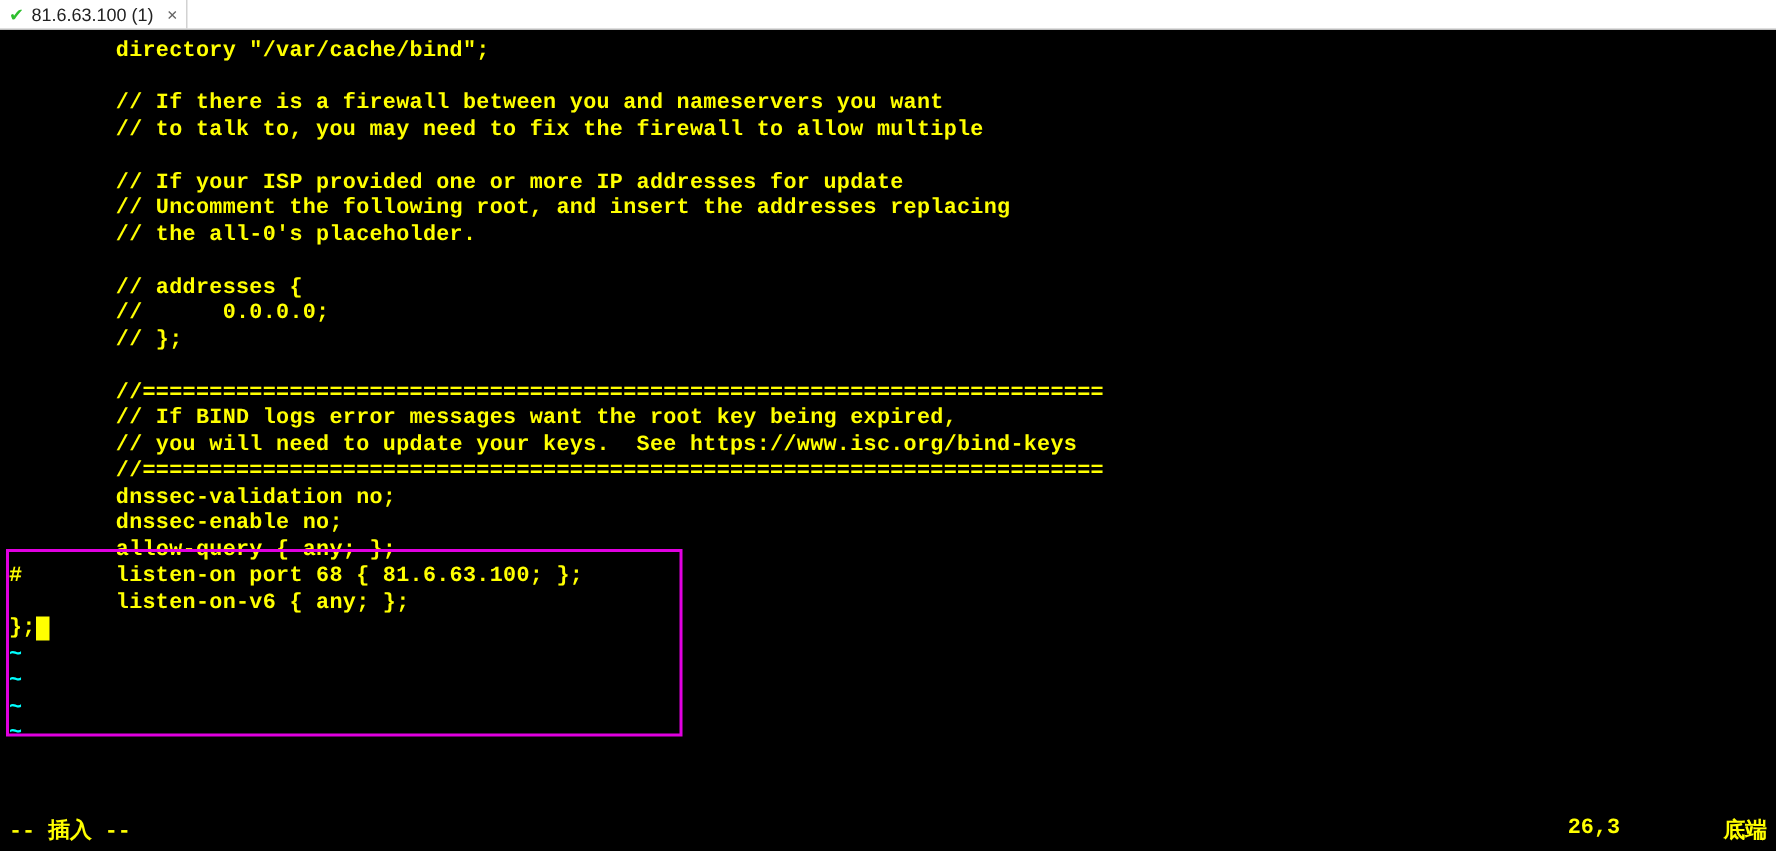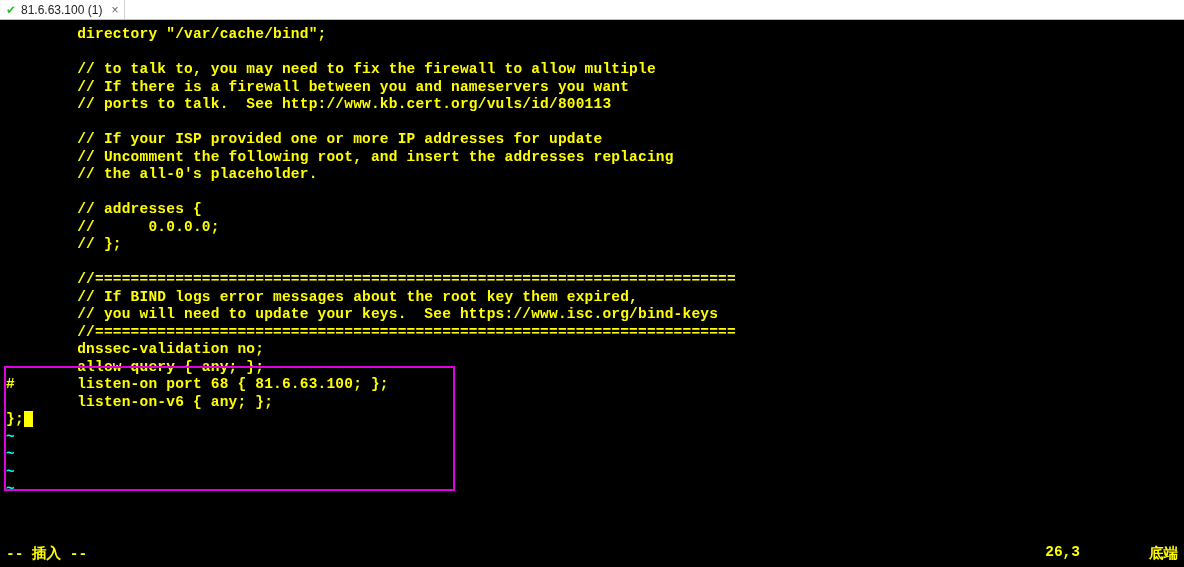--- a/index.html
+++ b/index.html
@@ -101,37 +101,37 @@
     <span class="dot">✔</span>
     <span>81.6.63.100 (1)</span>
     <span class="close">×</span>
   </div>
 </div>
 
 <div class="terminal-wrap">
   <div id="lines">
       <div class="terminal">        directory "/var/cache/bind";</div>
       <div class="terminal"> </div>
+      <div class="terminal">        // If there is a firewall between you and nameservers you want</div>
       <div class="terminal">        // to talk to, you may need to fix the firewall to allow multiple</div>
-      <div class="terminal">        // If there is a firewall between you and nameservers you want</div>
-      <div class="terminal">        // ports to talk.  See http://www.kb.cert.org/vuls/id/800113</div>
       <div class="terminal"> </div>
       <div class="terminal">        // If your ISP provided one or more IP addresses for update</div>
       <div class="terminal">        // Uncomment the following root, and insert the addresses replacing</div>
       <div class="terminal">        // the all-0's placeholder.</div>
       <div class="terminal"> </div>
       <div class="terminal">        // addresses {</div>
       <div class="terminal">        //      0.0.0.0;</div>
       <div class="terminal">        // };</div>
       <div class="terminal"> </div>
       <div class="terminal">        //========================================================================</div>
-      <div class="terminal">        // If BIND logs error messages about the root key them expired,</div>
+      <div class="terminal">        // If BIND logs error messages want the root key being expired,</div>
       <div class="terminal">        // you will need to update your keys.  See https://www.isc.org/bind-keys</div>
       <div class="terminal">        //========================================================================</div>
       <div class="terminal">        dnssec-validation no;</div>
+      <div class="terminal">        dnssec-enable no;</div>
       <div class="terminal">        allow-query { any; };</div>
       <div class="terminal">#       listen-on port 68 { 81.6.63.100; };</div>
       <div class="terminal">        listen-on-v6 { any; };</div>
       <div class="terminal">};<span class="cursor-block"></span></div>
       <div class="tilde">~</div>
       <div class="tilde">~</div>
       <div class="tilde">~</div>
       <div class="tilde">~</div>
     </div>
   <div class="highlight-box" style="top: 346px; left: 4px; width: 451px; height: 125px;"></div>

